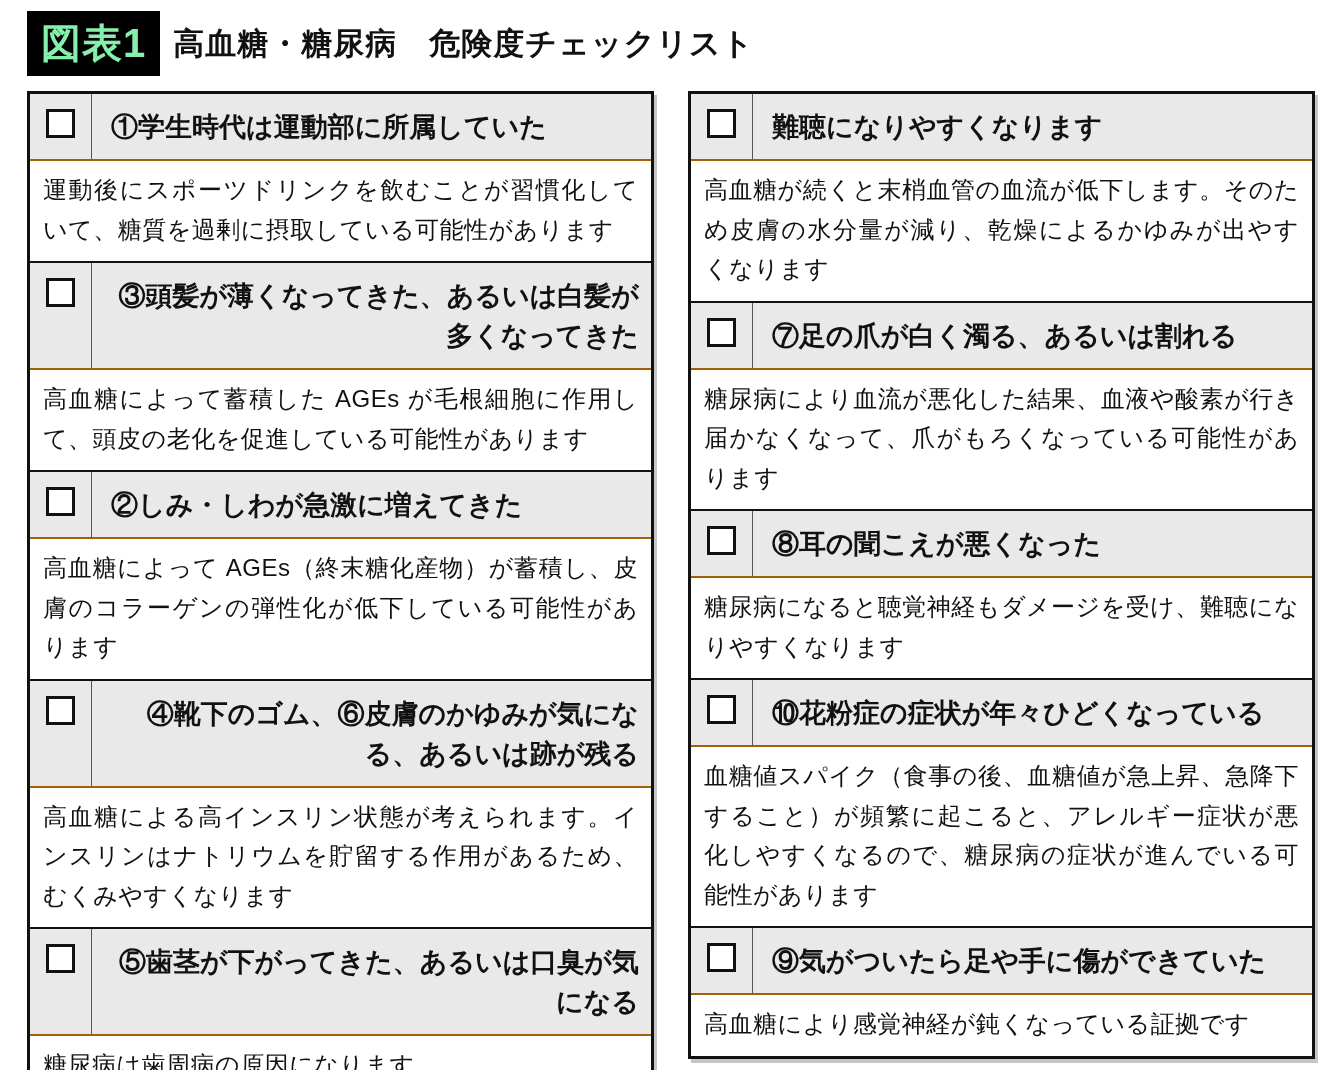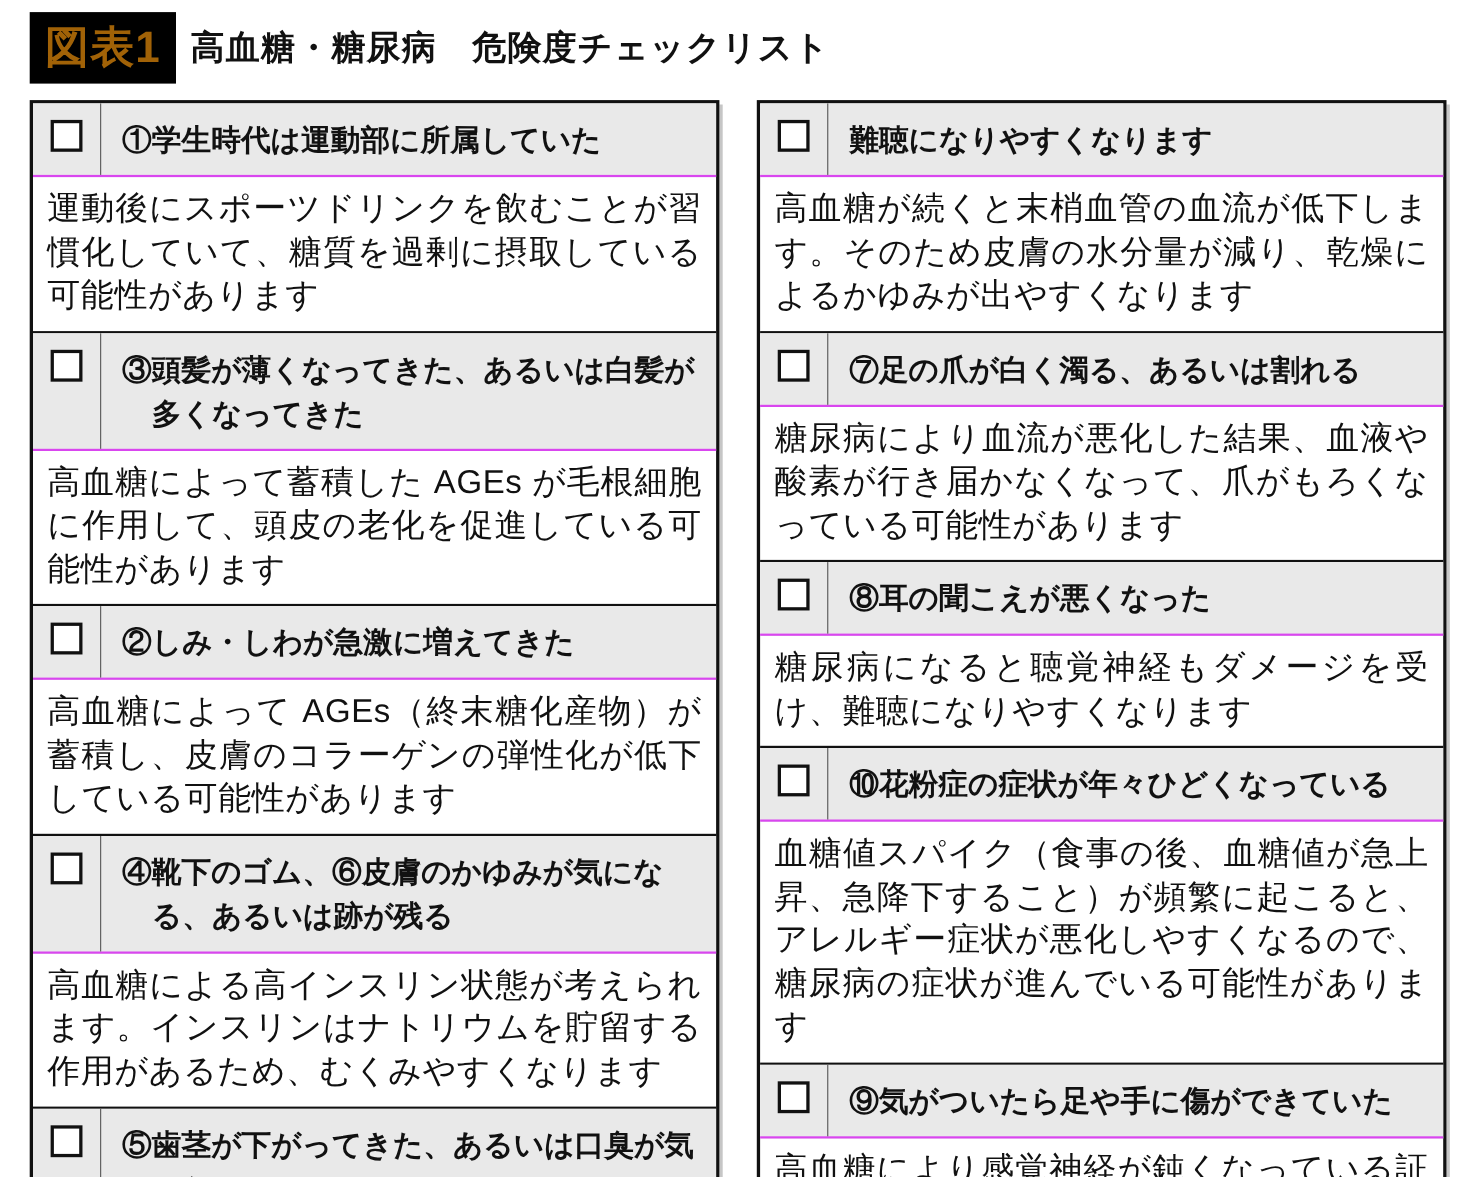--- a/index.html
+++ b/index.html
@@ -9,21 +9,21 @@
     font-family: "Liberation Sans", sans-serif;
     color: #111111;
   }
   
   .title-row {
     display: flex; align-items: center;
     margin: 11px 25px 15px 27px;
     gap: 13px;
   }
   .figure-tag {
-    background: #000000; color: #a16207;
+    background: #000000; color: #86efac;
     font-size: 40px; font-weight: bold;
     line-height: 1;
     padding: 12px 14px 13px 14px;
     letter-spacing: 1px;
     flex: 0 0 auto;
   }
   .figure-title {
     font-size: 31px; font-weight: bold;
     letter-spacing: 1px;
     white-space: nowrap;
@@ -38,21 +38,22 @@
   }
   .table {
     border: 3px solid #111111;
     background: #ffffff;
     box-shadow: 3px 4px 0 #c6c6c6;
   }
   .item + .item { border-top: 2px solid #111111; }
   .head {
     display: flex;
     background: #e9e9e9;
-    border-bottom: 2px solid #d946ef;
+    border-bottom: 2px solid #a16207;
+    text-align: right;
   }
   .cb-cell {
     flex: 0 0 62px;
     border-right: 1.5px solid #555555;
     display: flex; justify-content: center;
     align-items: flex-start;
     padding-top: 15px; padding-bottom: 10px;
   }
   .checkbox {
     display: block;
@@ -61,21 +62,21 @@
     border: 3px solid #111111;
     cursor: pointer;
   }
   .head-title {
     font-size: 27px; font-weight: bold;
     line-height: 40px;
     padding: 13px 12px 12px calc(19px + 1em);
     text-indent: -1em;
   }
   .desc {
-    font-size: 30px;
+    font-size: 24px;
     line-height: 39.5px;
     padding: 9px 13px 12px 13px;
     text-align: justify;
     letter-spacing: 0.5px;
   }
 </style>
 </head>
 <body>
 
 <header class="title-row">

